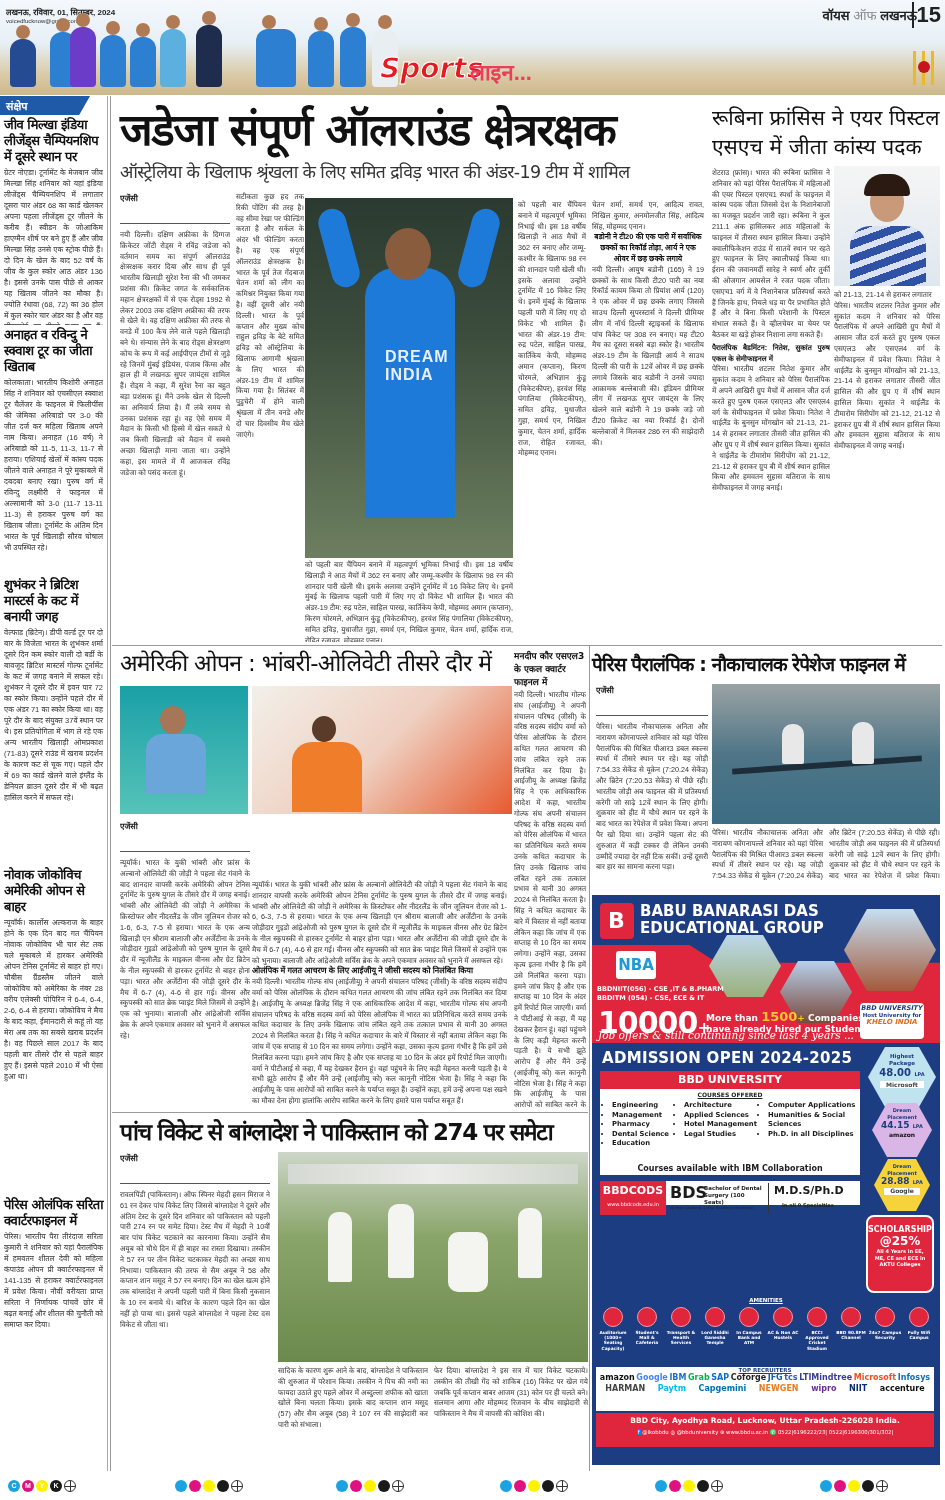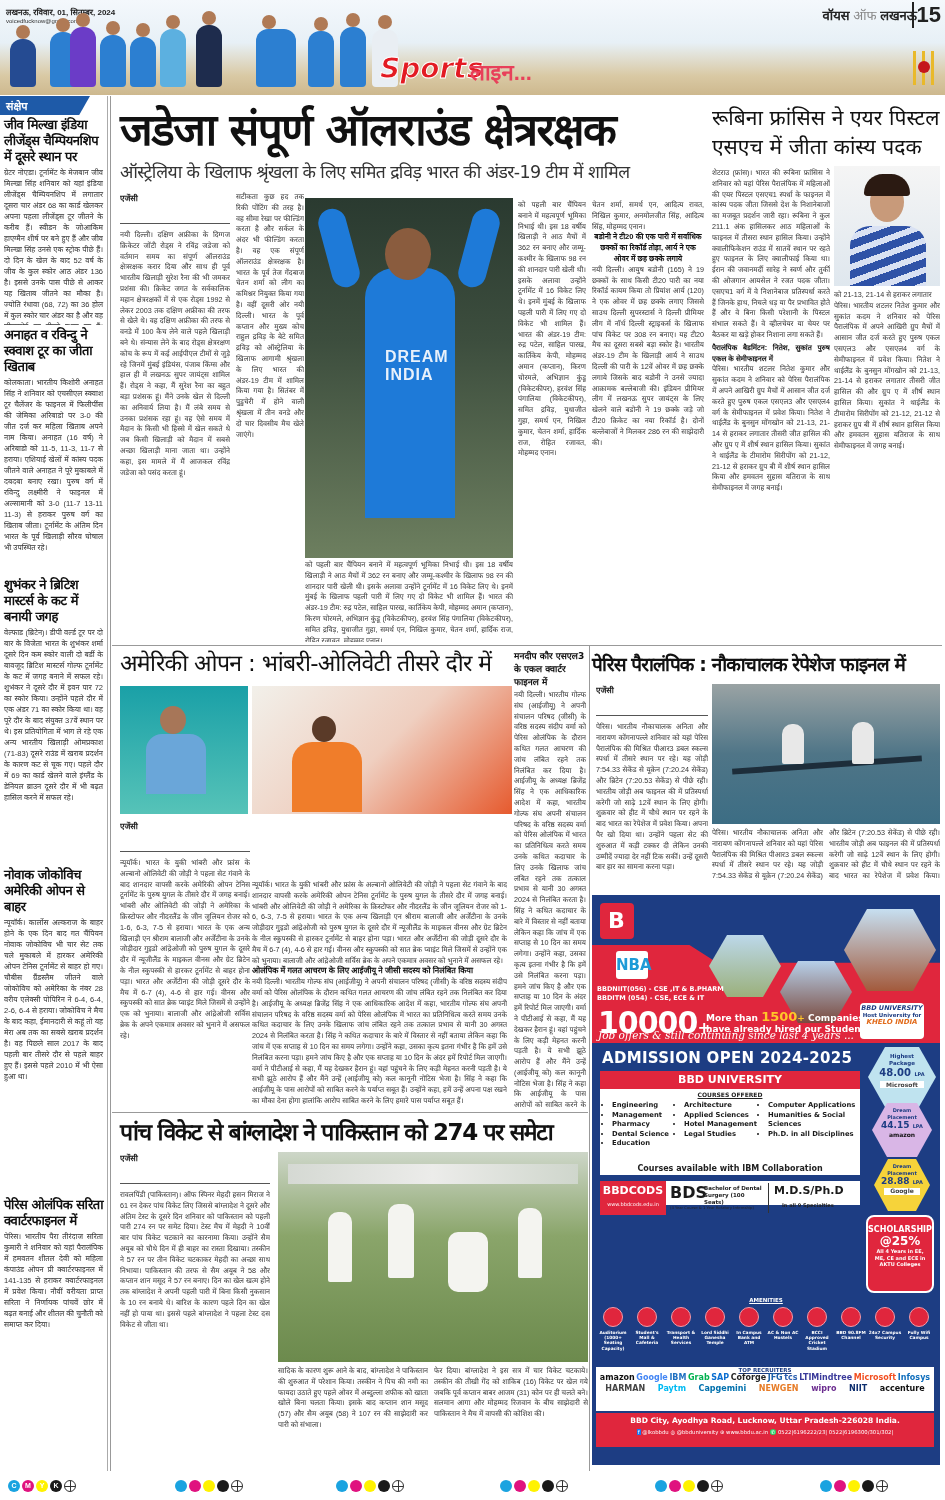--- a/index.html
+++ b/index.html
@@ -191,25 +191,29 @@
 </div>
 <div class="abs" style="left:434px;top:1366px;width:154px;height:104px;overflow:hidden">
   <div class="txt">फेर दिया। बांग्लादेश ने इस सत्र में चार विकेट चटकाये। तस्कीन की तीखी गेंद को शाकिब (16) विकेट पर खेल गये जबकि पूर्व कप्तान बाबर आजम (31) कोन पर ही चलते बने। सलमान आगा और मोहम्मद रिजवान के बीच साझेदारी से पाकिस्तान ने मैच में वापसी की कोशिश की।</div>
 </div>
 
 <div id="ad" class="abs">
 
   <div class="abs" style="left:8px;top:8px;width:34px;height:36px;background:#e0263d;border-radius:4px">
     <div style="position:absolute;left:8px;top:5px;font-size:22px;font-weight:bold;color:#fff">B</div>
   </div>
+  <div class="abs" style="left:48px;top:8px;color:#fff;font-size:15px;font-weight:bold;line-height:17px">
+    <div>BABU BANARASI DAS</div>
+      <div>EDUCATIONAL GROUP</div>
+  </div>
   <div class="abs" style="left:0;top:50px;width:348px;height:98px;background:#e0263d;clip-path:polygon(0 0,28% 0,36% 18%,100% 18%,100% 100%,0 100%)"></div>
   <div class="hex" style="left:117px;top:40px;width:72px;height:62px;background:linear-gradient(#bcd8ea,#9bb07b)"></div>
   <div class="hex" style="left:188px;top:66px;width:72px;height:62px;background:linear-gradient(#b7d0ea,#7a4a3e)"></div>
   <div class="hex" style="left:252px;top:14px;width:92px;height:82px;background:linear-gradient(#c6dff1,#a35a3c)"></div>
-  <div class="abs" style="left:24px;top:56px;width:32px;height:28px;background:#fff;border-radius:3px;color:#1e9bd7;font-weight:bold;font-size:15px;text-align:center;line-height:28px">NBA</div>
+  <div class="abs" style="left:24px;top:56px;width:40px;height:28px;background:#fff;border-radius:3px;color:#1e9bd7;font-weight:bold;font-size:15px;text-align:center;line-height:28px">NBA</div>
   <div class="abs" style="left:5px;top:90px;color:#fff;font-size:6.5px;font-weight:bold;line-height:9px">
     <div>BBDNIIT(056) - CSE ,IT &amp; B.PHARM</div>
       <div>BBDITM (054) - CSE, ECE &amp; IT</div>
   </div>
   <div class="abs" style="left:6px;top:110px;color:#fff;font-size:30px;font-weight:bold;letter-spacing:-1px"><span>10000</span><span style="font-size:16px">+</span></div>
   <div class="abs" style="left:114px;top:116px;color:#fff;font-size:9px;font-weight:bold;line-height:11px">
     <span>More than</span> <span style="color:#ffc629;font-size:13px">1500</span><span style="color:#ffc629">+</span> <span>Companies</span><br><span>have already hired our Students!</span>
   </div>
   <div class="abs" style="left:6px;top:134px;color:#fff;font-size:10.5px;font-style:italic;font-family:'DejaVu Serif',serif">Job offers &amp; still continuing since last 4 years ...</div>
   <div class="abs" style="left:268px;top:108px;width:64px;height:36px;background:#fff;border-radius:4px;text-align:center;font-size:5.5px;line-height:7px;color:#1d3d83;font-weight:bold;padding-top:2px">

